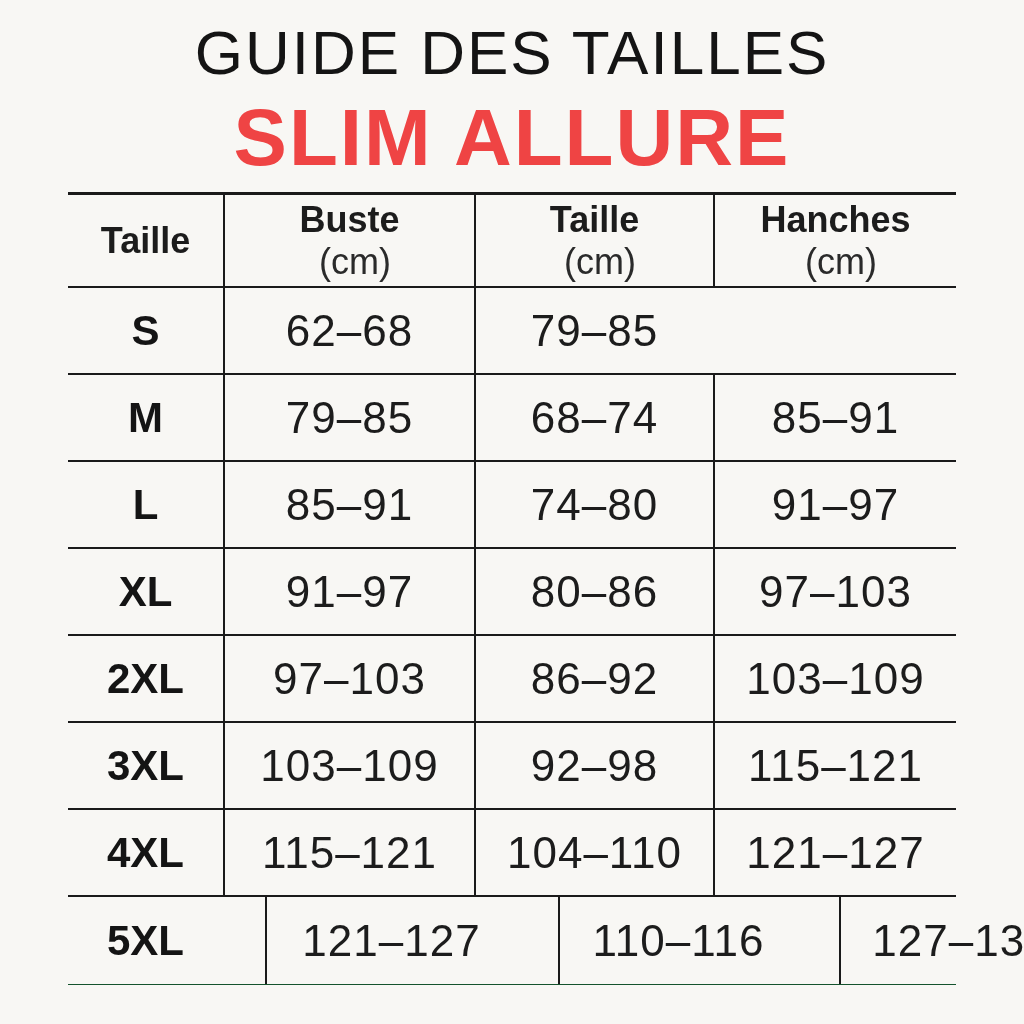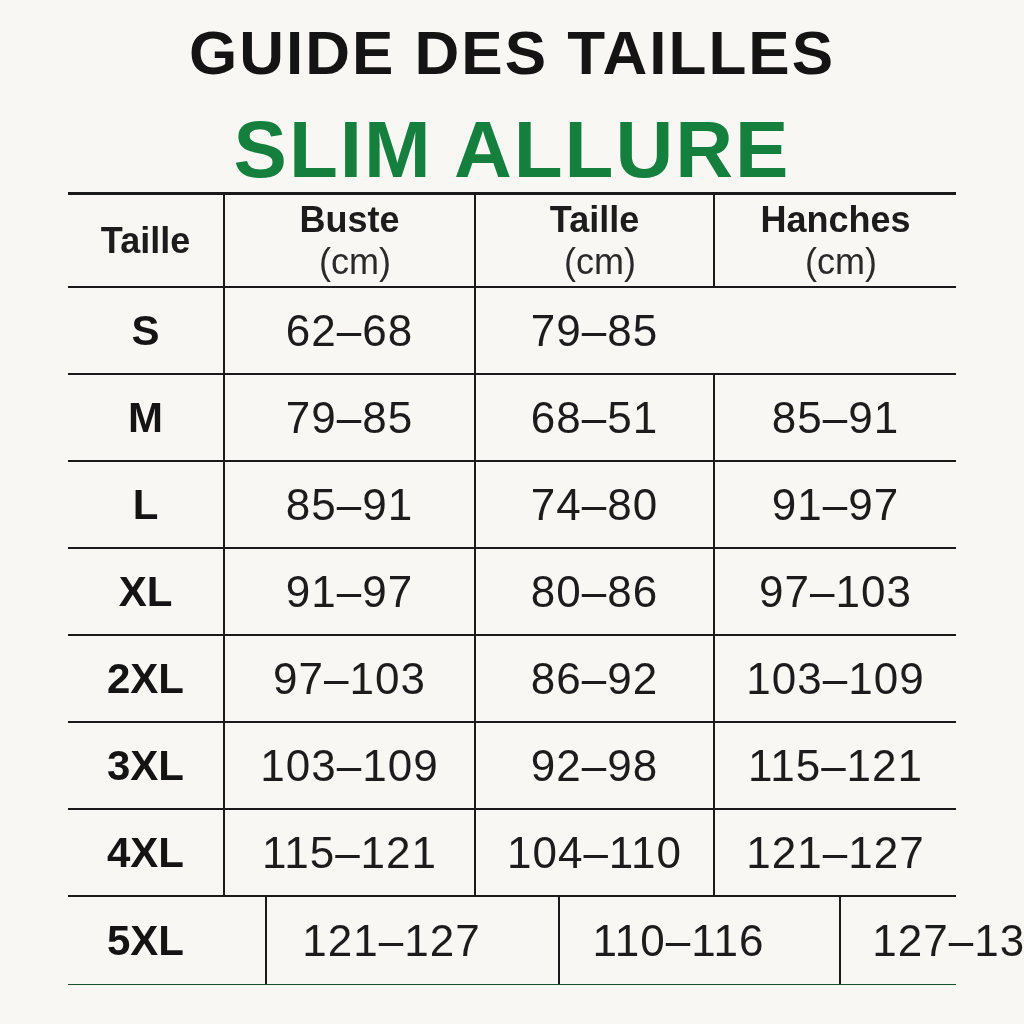--- a/index.html
+++ b/index.html
@@ -19,33 +19,33 @@
     position: absolute;
     top: 0;
     left: 0;
     width: 1024px;
     text-align: center;
   }
   .title-line1 {
     margin: 0;
     padding-top: 22px;
     font-size: 62px;
-    font-weight: 700;
+    font-weight: 400;
     letter-spacing: 2px;
     line-height: 1.0;
     color: #141414;
   }
   .title-line2 {
-    margin: 16px;
+    margin: 4px;
     padding-top: 10px;
     font-size: 80px;
     font-weight: 700;
     letter-spacing: 2px;
     line-height: 1.0;
-    color: #15803d;
+    color: #ef4444;
   }
   .size-table {
     position: absolute;
     left: 68px;
     top: 192px;
     width: 888px;
     border-top: 3px solid #1a1a1a;
     border-bottom: 1px solid #14532d;
     box-sizing: border-box;
   }
@@ -127,21 +127,21 @@
 
     <div class="trow data">
       <div class="cell size-val">S</div>
       <div class="cell num">62–68</div>
       <div class="cell num">79–85</div>
     </div>
 
     <div class="trow data">
       <div class="cell size-val">M</div>
       <div class="cell num">79–85</div>
-      <div class="cell num">68–51</div>
+      <div class="cell num">68–74</div>
       <div class="cell num">85–91</div>
     </div>
 
     <div class="trow data">
       <div class="cell size-val">L</div>
       <div class="cell num">85–91</div>
       <div class="cell num">74–80</div>
       <div class="cell num">91–97</div>
     </div>
 

